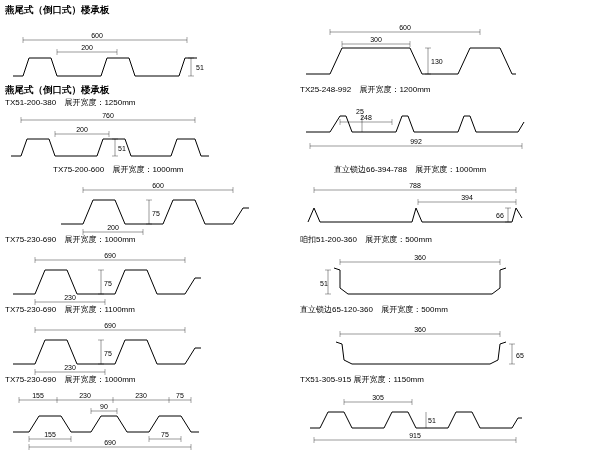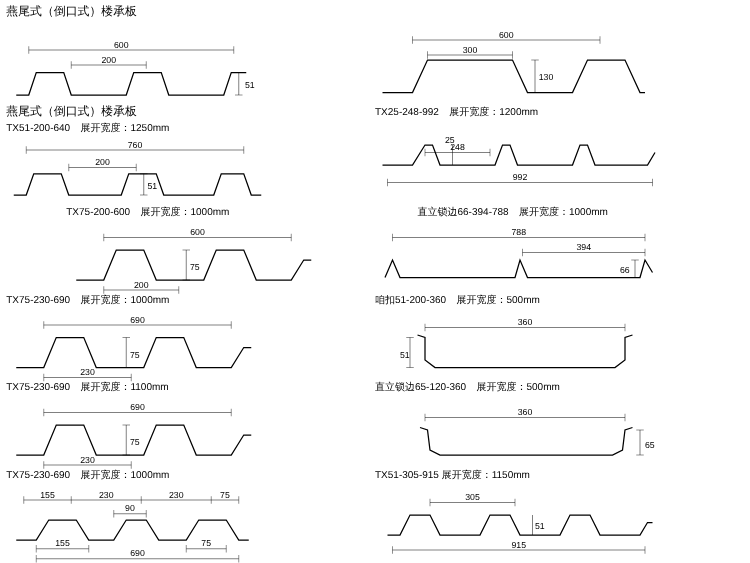--- a/index.html
+++ b/index.html
@@ -9,21 +9,21 @@
     font-family:"Liberation Sans", sans-serif;
     color:#000;
     overflow:hidden;
   }
   .sheet{position:relative;width:600px;height:450px;}
   .col{position:absolute;top:0;width:290px;height:450px;}
   .colL{left:5px;}
   .colR{left:300px;}
   .row{position:relative;width:100%;}
   .hdr{font-size:8px;line-height:11px;white-space:nowrap;}
-  .hdr .big{font-size:9.5px;font-weight:normal;}
+  .hdr .big{font-size:9.5px;font-weight:bold;}
   .hdr .code{font-weight:normal;}
   .hdr .w{font-weight:normal;}
   .fig{position:relative;width:100%;}
   svg{display:block;overflow:visible;}
   text{font-family:"Liberation Sans", sans-serif;font-size:7px;fill:#000;}
   .dim{stroke:#000;stroke-width:.4;}
   .prof{fill:none;stroke:#000;stroke-width:1;}
   .thin{stroke:#000;stroke-width:.4;fill:none;}
   .ext{stroke:#000;stroke-width:.35;}
 </style>
@@ -59,21 +59,21 @@
           <text x="191" y="40">51</text>
         </svg>
       </div>
     </div>
 
     <div class="row" style="position:absolute;top:84px;left:0;width:290px;height:80px;">
       <div class="hdr" style="position:absolute;left:0;top:0;">
         <span class="big">燕尾式（倒口式）楼承板</span>
       </div>
       <div class="hdr" style="position:absolute;left:0;top:13px;">
-        <span class="code">TX51-200-640</span>
+        <span class="code">TX51-200-380</span>
         <span class="w" style="margin-left:6px;">展开宽度：1250mm</span>
       </div>
       <div class="fig" style="position:absolute;left:0;top:26px;">
         <svg width="210" height="55" viewBox="0 0 210 55">
           <line class="dim" x1="16" y1="10" x2="190" y2="10"></line>
           <line class="ext" x1="16" y1="7" x2="16" y2="13"></line>
           <line class="ext" x1="190" y1="7" x2="190" y2="13"></line>
           <text x="103" y="8" text-anchor="middle">760</text>
           <line class="dim" x1="50" y1="24" x2="104" y2="24"></line>
           <line class="ext" x1="50" y1="21" x2="50" y2="27"></line>

